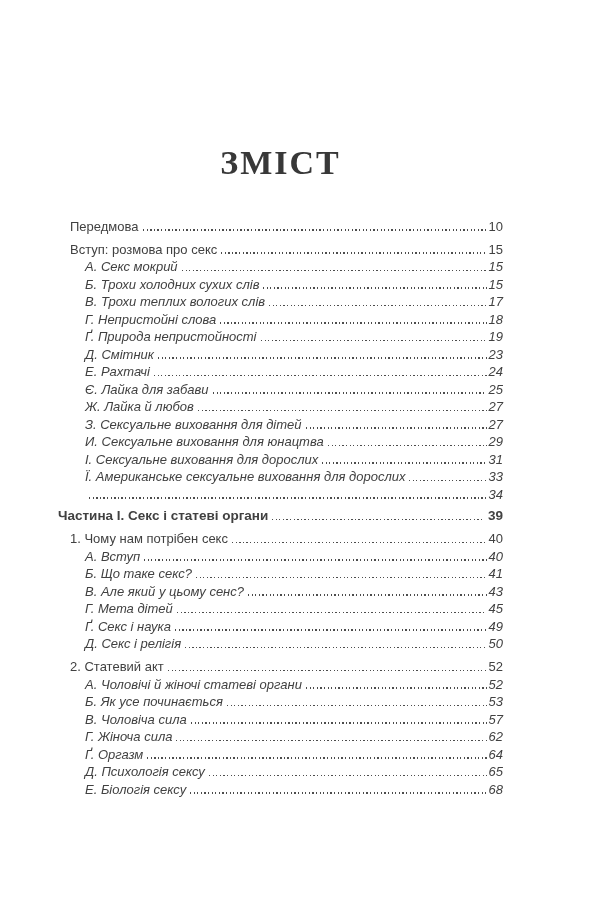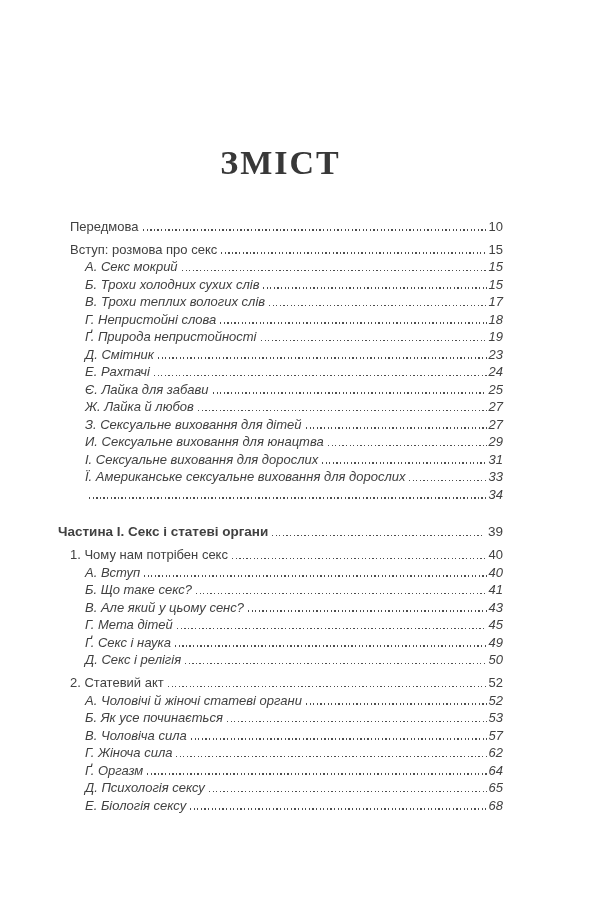--- a/index.html
+++ b/index.html
@@ -44,24 +44,24 @@
     margin:0 2px 3px 4px;
     background-image:repeating-linear-gradient(
       to right,
       var(--leader-color, #4c4c4c) 0 1.3px,
       transparent 1.3px 3.6px);
   }
   .num { white-space:nowrap; }
   .lvl-chapter { padding-left:12px; }
   .lvl-sub { padding-left:27px; font-style:italic; }
   .lvl-part { padding-left:0; font-weight:700; font-size:13.5px; }
-  .lvl-part .num { font-weight:400; }
+  .lvl-part .num { font-weight:700; }
   .lvl-part .leader { margin-right:4px; }
   .gap-sm { margin-top:5.5px; }
-  .gap-lg { margin-top:20px; }
+  .gap-lg { margin-top:4px; }
 </style>
 </head>
 <body>
 
 <div class="page">
   <h1 class="title">ЗМІСТ</h1>
   <div class="toc">
       <div class="row lvl-chapter">
     <span class="label">Передмова</span>
     <span class="leader"></span>

